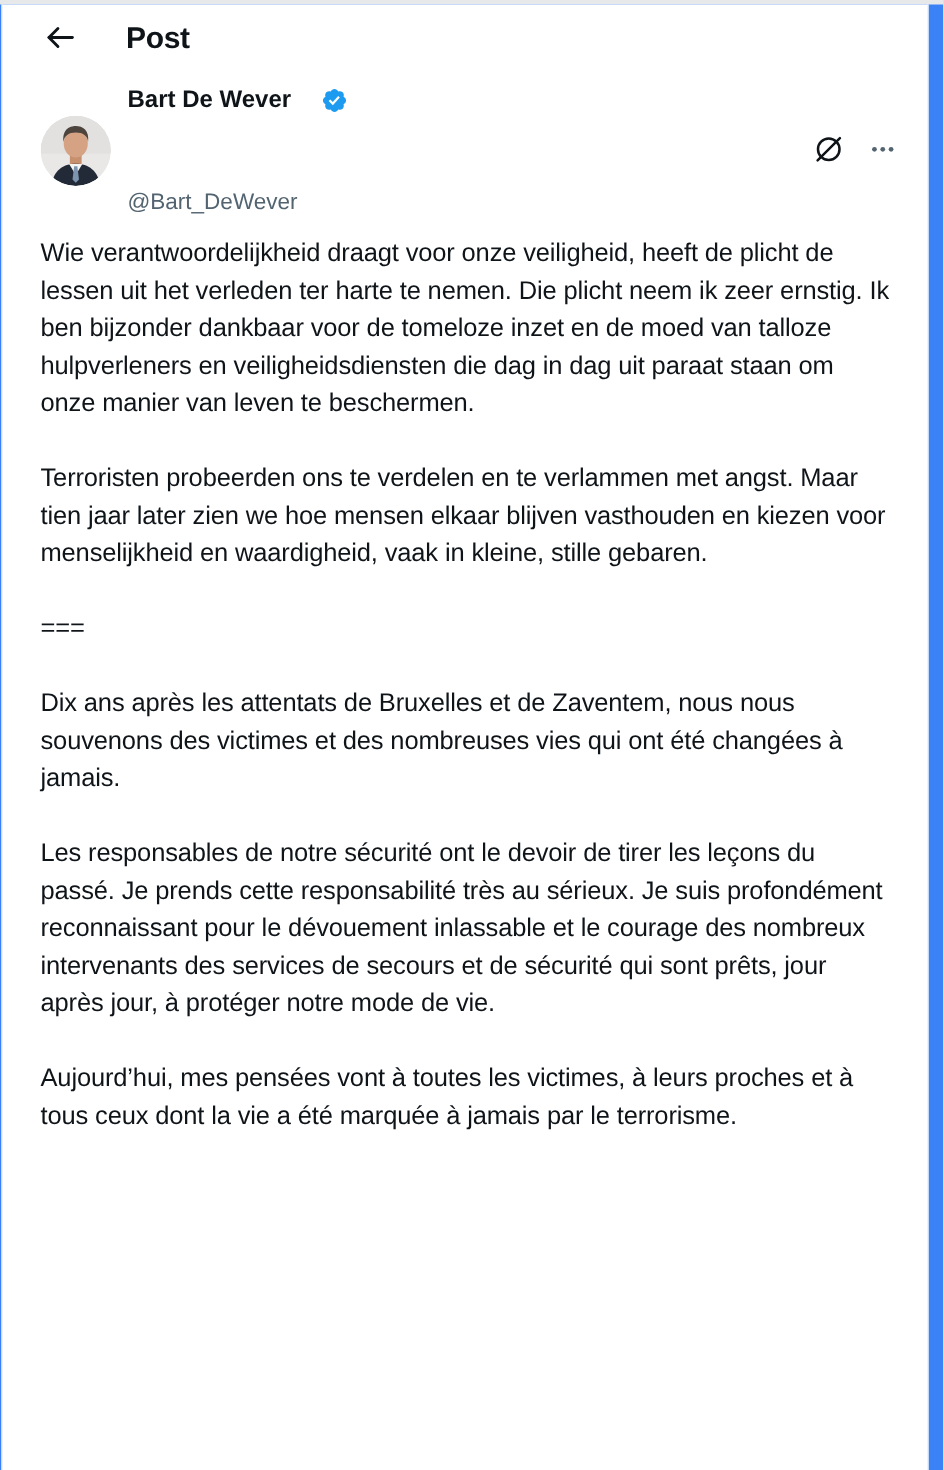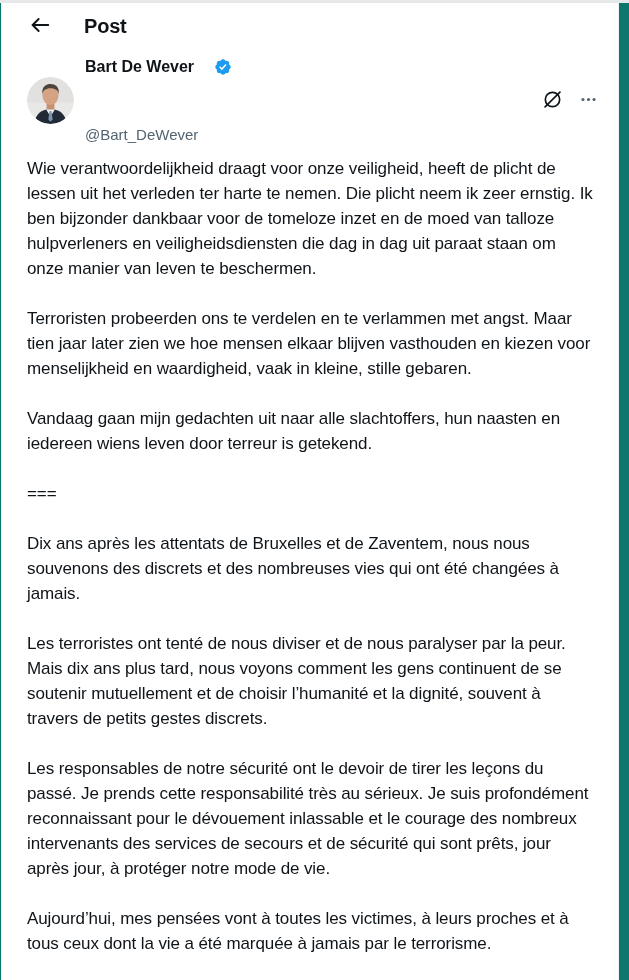--- a/index.html
+++ b/index.html
@@ -8,21 +8,21 @@
     font-family: "Liberation Sans", sans-serif;
     width: 629px;
     height: 980px;
     overflow: hidden;
     color: #0f1419;
   }
   .screen {
     position: relative;
     width: 629px;
     height: 980px;
-    background: #0f766e;
+    background: #3b82f6;
     overflow: hidden;
   }
   .top-strip {
     height: 3px;
     width: 100%;
     background: #e7e8e9;
   }
   .column {
     margin-left: 1px;
     width: 618px;
@@ -191,22 +191,20 @@
               <circle cx="19" cy="12" r="2"></circle>
             </svg>
           </span>
         </button>
       </div>
     </div>
 
     <div class="post-text">
         <p>Wie verantwoordelijkheid draagt voor onze veiligheid, heeft de plicht de lessen uit het verleden ter harte te nemen. Die plicht neem ik zeer ernstig. Ik ben bijzonder dankbaar voor de tomeloze inzet en de moed van talloze hulpverleners en veiligheidsdiensten die dag in dag uit paraat staan om onze manier van leven te beschermen.</p>
         <p>Terroristen probeerden ons te verdelen en te verlammen met angst. Maar tien jaar later zien we hoe mensen elkaar blijven vasthouden en kiezen voor menselijkheid en waardigheid, vaak in kleine, stille gebaren.</p>
-        <p>Vandaag gaan mijn gedachten uit naar alle slachtoffers, hun naasten en iedereen wiens leven door terreur is getekend.</p>
         <p>===</p>
-        <p>Dix ans après les attentats de Bruxelles et de Zaventem, nous nous souvenons des discrets et des nombreuses vies qui ont été changées à jamais.</p>
-        <p>Les terroristes ont tenté de nous diviser et de nous paralyser par la peur. Mais dix ans plus tard, nous voyons comment les gens continuent de se soutenir mutuellement et de choisir l’humanité et la dignité, souvent à travers de petits gestes discrets.</p>
+        <p>Dix ans après les attentats de Bruxelles et de Zaventem, nous nous souvenons des victimes et des nombreuses vies qui ont été changées à jamais.</p>
         <p>Les responsables de notre sécurité ont le devoir de tirer les leçons du passé. Je prends cette responsabilité très au sérieux. Je suis profondément reconnaissant pour le dévouement inlassable et le courage des nombreux intervenants des services de secours et de sécurité qui sont prêts, jour après jour, à protéger notre mode de vie.</p>
         <p>Aujourd’hui, mes pensées vont à toutes les victimes, à leurs proches et à tous ceux dont la vie a été marquée à jamais par le terrorisme.</p>
       </div>
 
   </div>
 </div>
 
 </body></html>

